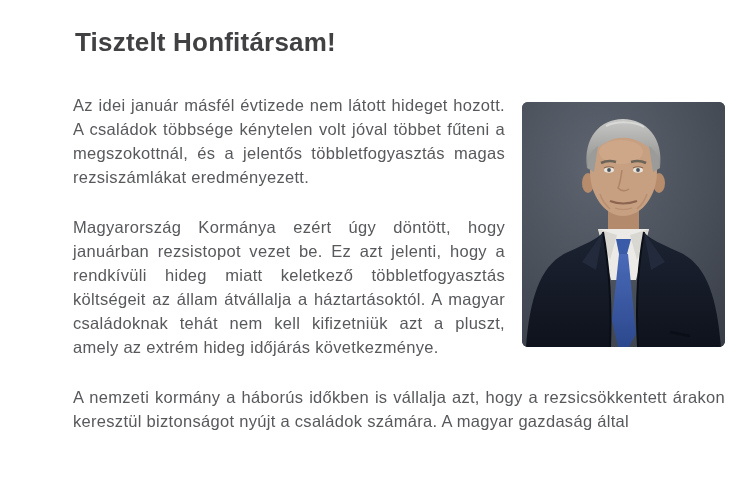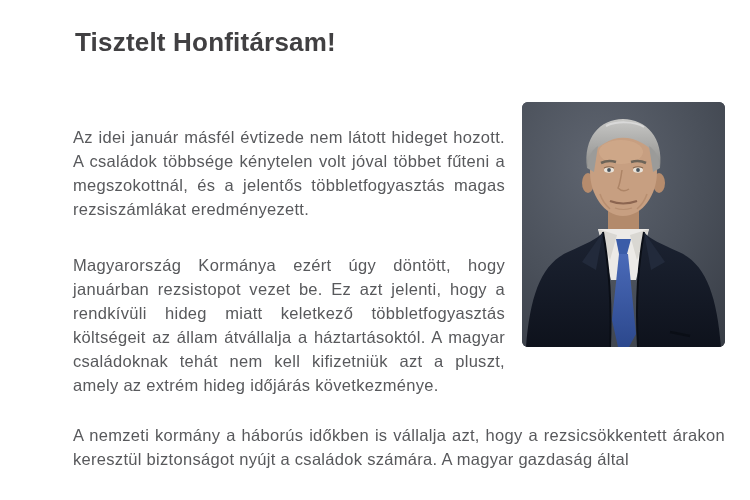--- a/index.html
+++ b/index.html
@@ -33,21 +33,21 @@
     width: 652px;
     color: var(--body-color, #58595c);
     font-size: 16.5px;
     line-height: 24px;
     letter-spacing: 0.3px;
     text-align: justify;
   }
   .para {
     margin: 0 0 26px 0;
   }
-  .para.narrow { width: 432px; margin-top: 32px; }
+  .para.narrow { width: 432px; }
   .para.wide   { width: 652px; }
   .photo-frame {
     position: absolute;
     top: 9px;
     right: 0;
     width: 203px;
     height: 245px;
     border-radius: 6px;
     overflow: hidden;
     background: var(--photo-bg, #4a505a);

